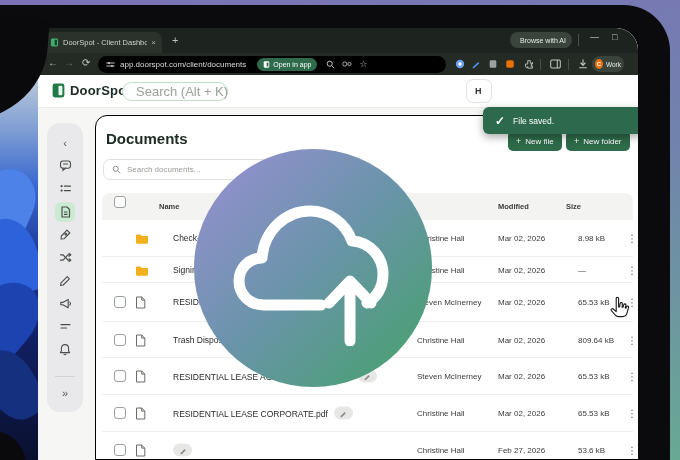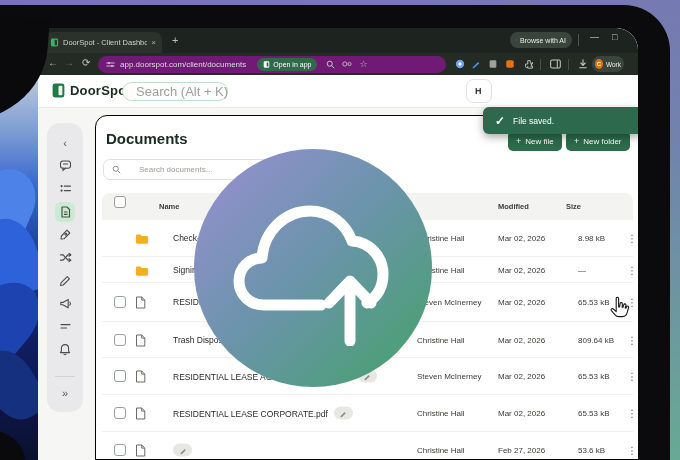--- a/index.html
+++ b/index.html
@@ -36,21 +36,21 @@
   .newtab { position:absolute; left:134px; top:6px; font-size:11px; color:#b9c0b9; }
   .browse-ai { position:absolute; left:472px; top:4px; width:62px; height:16px; background:#3a443c;
          border-radius:9px; display:flex; align-items:center; gap:3px; padding:0 6px; }
   .browse-ai span { font-size:7px; color:#e8ece8; white-space:nowrap; }
   .winctl { position:absolute; top:4px; font-size:9px; color:#c4cbc4; }
   .wc-sep { position:absolute; left:540px; top:6px; width:1px; height:12px; background:#4a524a; }
 
   .navbar { position:absolute; left:0; top:25px; width:100%; height:22px; background:#242b25; }
   .nav-ico { position:absolute; top:4px; font-size:10px; color:#c2c9c2; }
   .dim { color:#6c746c; }
-  .omnibox { position:absolute; left:60px; top:2.5px; width:348px; height:17px; background:#701a75;
+  .omnibox { position:absolute; left:60px; top:2.5px; width:348px; height:17px; background:#000000;
          border-radius:9px; display:flex; align-items:center; gap:5px; padding:0 8px; }
   .url { font-size:8px; color:#d9ded9; white-space:nowrap; }
   .openapp { height:13px; background:#2f6b4b; border-radius:7px; display:flex; align-items:center;
          gap:3px; padding:0 6px; margin-left:6px; }
   .openapp span { font-size:7px; color:#fff; white-space:nowrap; }
   .obx-icons { display:flex; align-items:center; gap:7px; margin-left:4px; }
   .ext { position:absolute; top:6px; }
   .nv-sep { position:absolute; top:6px; width:1px; height:11px; background:#474f47; }
   .profile { position:absolute; left:554px; top:3px; width:32px; height:16px; background:#3a443c;
          border-radius:9px; display:flex; align-items:center; gap:3px; padding:0 3px; }
@@ -85,21 +85,21 @@
   
   .card { position:absolute; left:57px; top:7px; width:545px; height:345px; background:#fff;
           border:1px solid #000000; border-radius:12px 0 0 0; }
   .page-title { position:absolute; left:10px; top:14px; font-size:15px; font-weight:bold; color:#1c2b23; }
   .btn { position:absolute; top:15px; height:20px; background:#2d6b4a; border-radius:5px; color:#fff;
          font-size:8px; display:flex; align-items:center; gap:4px; padding:0 8px; white-space:nowrap; }
   .btn .plus { font-size:9px; }
   .btn-newfile { left:412px; }
   .btn-newfolder { left:470px; }
   .dsearch { position:absolute; left:7px; top:43px; width:228px; height:21px; border:1px solid #e0e0dd;
-         border-radius:7px; background:#fff; display:flex; align-items:center; gap:18px; padding:0 8px; }
+         border-radius:7px; background:#fff; display:flex; align-items:center; gap:6px; padding:0 8px; }
   .dsearch span { font-size:8px; color:#9a9a96; }
 
   .thead { position:absolute; left:6px; top:77px; width:531px; height:27px; background:#f3f3f1;
          border-radius:8px 8px 0 0; }
   .thead span { position:absolute; top:9px; font-size:7.5px; font-weight:bold; color:#3c3c3a; }
   .tbody { position:absolute; left:6px; top:104px; width:531px; }
   .trow { position:relative; width:100%; height:37px; border-bottom:1px solid #efefed; }
   .trow:nth-child(1) { height:37px; }
   .trow:nth-child(2) { height:26px; }
   .trow:nth-child(3) { height:39px; }

